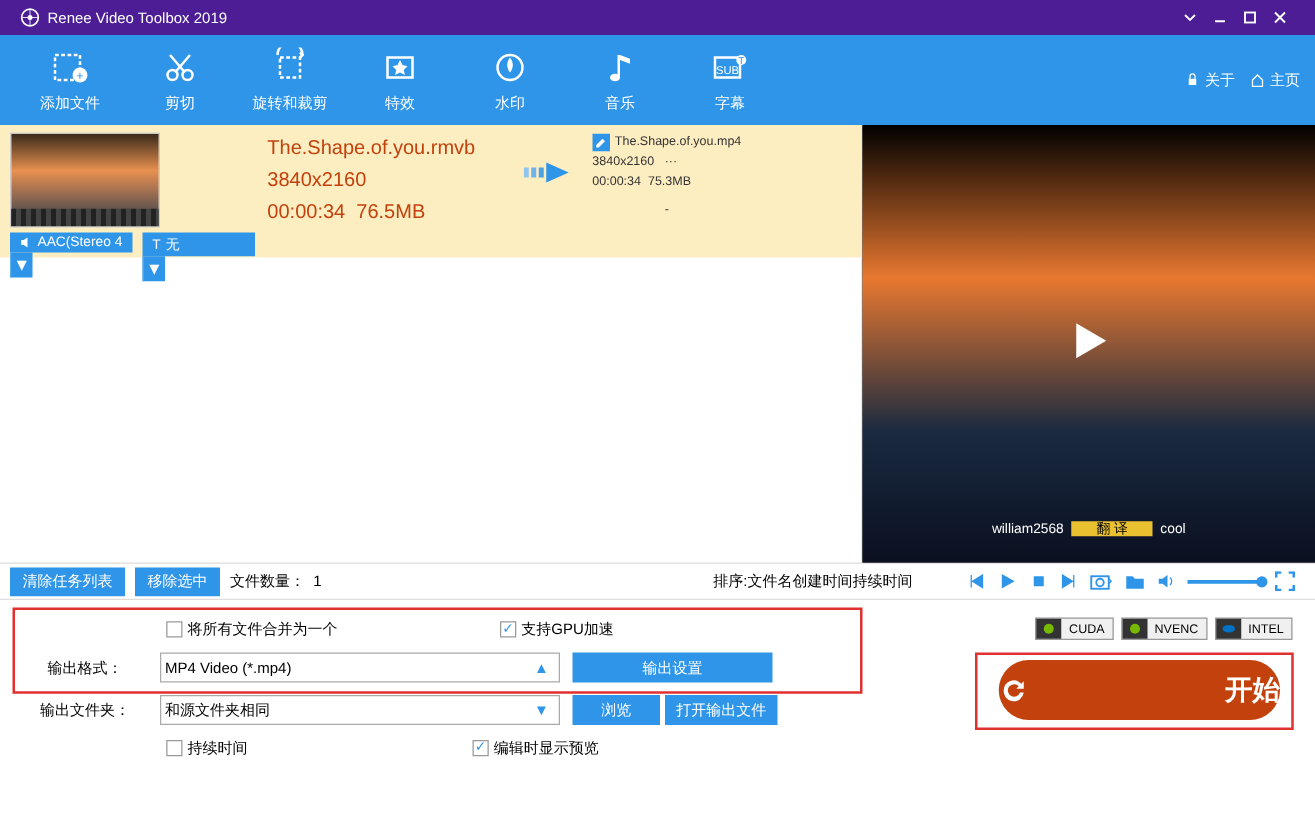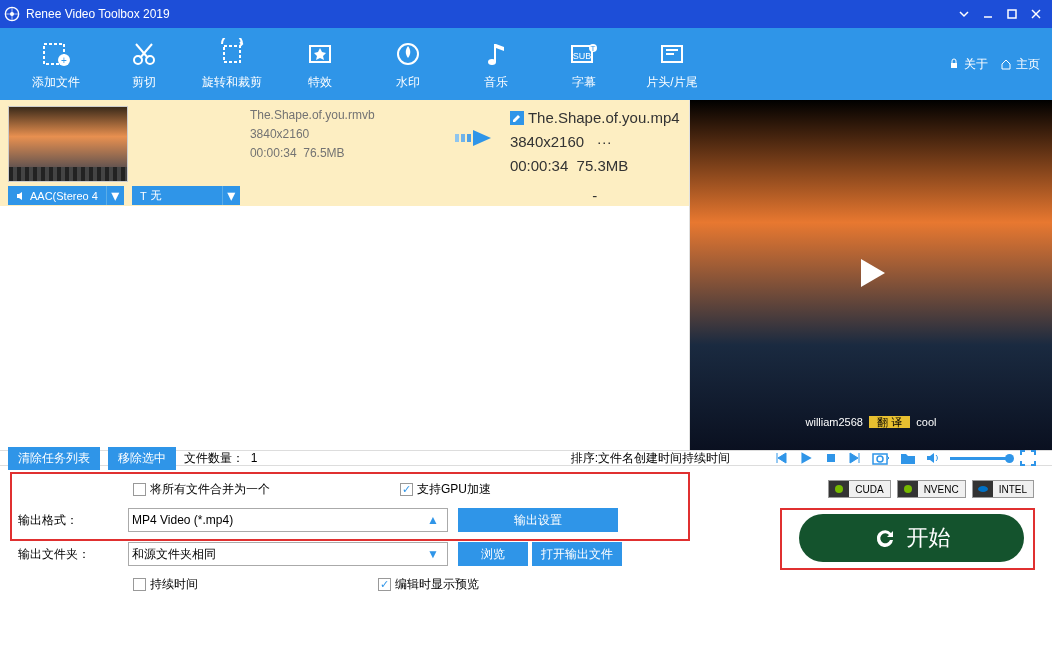--- a/index.html
+++ b/index.html
@@ -1,57 +1,57 @@
 <!DOCTYPE html>
 <html><head>
 <meta charset="utf-8">
 <style>
 * { margin: 0; padding: 0; box-sizing: border-box; font-family: "Microsoft YaHei", Arial, sans-serif; }
 body { background: #fff; width: 1052px; height: 650px; overflow: hidden; }
 
 
-.titlebar { background: #1d4ed8; height: 28px; display: flex; align-items: center; padding: 0 4px; color: #fff; font-size: 12px; }
+.titlebar { background: #4c1d95; height: 28px; display: flex; align-items: center; padding: 0 16px; color: #fff; font-size: 12px; }
 .titlebar .logo { width: 16px; height: 16px; margin-right: 6px; }
 .titlebar .spacer { flex: 1; }
 .titlebar .winbtn { width: 24px; height: 20px; display: flex; align-items: center; justify-content: center; cursor: pointer; }
 
 
 .toolbar { background: #2f95e8; height: 72px; display: flex; align-items: center; padding: 0 12px; }
 .toolbar .tool { display: flex; flex-direction: column; align-items: center; justify-content: center; color: #fff; font-size: 12px; width: 88px; cursor: pointer; }
 .toolbar .tool svg { width: 32px; height: 32px; }
 .toolbar .tool span { margin-top: 4px; }
 .toolbar .right-links { margin-left: auto; display: flex; gap: 12px; align-items: flex-start; color: #fff; font-size: 12px; }
 .toolbar .right-links a { color: #fff; text-decoration: none; display: flex; align-items: center; gap: 4px; cursor: pointer; }
 
 
 .main { display: flex; height: 350px; }
 .filelist { width: 690px; border-right: 1px solid #e0e0e0; overflow-y: auto; }
 .preview { flex: 1; background: #000; position: relative; }
 
 .filerow { display: flex; align-items: flex-start; padding: 6px 8px; background: #fdeec2; height: 106px; }
 .thumb { width: 120px; height: 76px; background: linear-gradient(to bottom, #3a2a1a 0%, #e89050 40%, #2a3a50 100%); border: 1px solid #ccc; position: relative; }
 .thumb .filmstrip { position: absolute; bottom: 0; left: 0; right: 0; height: 14px; background: repeating-linear-gradient(90deg, #222 0 4px, #444 4px 8px); }
-.fileinfo { margin-left: 10px; width: 200px; font-size: 12px; color: #737373; line-height: 1.6; }
+.fileinfo { margin-left: 10px; width: 200px; font-size: 16px; color: #c2410c; line-height: 1.6; }
 .arrow { width: 60px; display: flex; align-items: center; justify-content: center; padding-top: 20px; }
-.outfile { font-size: 15px; color: #333; line-height: 1.6; }
+.outfile { font-size: 10px; color: #333; line-height: 1.6; }
 .outfile .outname { display: flex; align-items: center; gap: 4px; }
 .outfile .editicon { width: 14px; height: 14px; background: #2f95e8; display: inline-flex; align-items: center; justify-content: center; }
 
 .selectrow { display: flex; gap: 8px; margin-top: 4px; }
-.sel { display: flex; }
+.sel { display: flex; flex-direction: column; }
 .sel-body { background: #2f95e8; color: #fff; font-size: 11px; padding: 2px 8px; display: flex; align-items: center; gap: 4px; min-width: 90px; }
 .sel-arrow { background: #2f95e8; color: #fff; width: 18px; display: flex; align-items: center; justify-content: center; border-left: 1px solid #5aade8; }
 
 .preview-play { position: absolute; top: 50%; left: 50%; transform: translate(-50%, -50%); cursor: pointer; }
 .preview-bg { position: absolute; inset: 0; background: linear-gradient(to bottom, #000 0%, #e87830 35%, #1a2a40 70%, #0a1020 100%); }
 .preview-sub { position: absolute; bottom: 20px; left: 0; right: 0; text-align: center; font-size: 11px; color: #fff; }
-.preview-sub .hl { background: #e8c030; color: #000; padding: 0 8px; }
-
-
-.midbar { display: flex; align-items: center; height: 16px; padding: 0 8px; gap: 8px; border-top: 1px solid #ddd; border-bottom: 1px solid #ddd; font-size: 12px; }
+.preview-sub .hl { background: #e8c030; color: #000; padding: 0 20px; }
+
+
+.midbar { display: flex; align-items: center; height: 30px; padding: 0 8px; gap: 8px; border-top: 1px solid #ddd; border-bottom: 1px solid #ddd; font-size: 12px; }
 .btn-blue { background: #2f95e8; color: #fff; padding: 3px 10px; border: none; cursor: pointer; font-size: 12px; }
 .midbar .sortlabels { display: flex; }
 .midbar .spacer { flex: 1; }
 
 
 .playerctrl { display: flex; align-items: center; gap: 10px; padding: 0 8px; }
 .playerctrl svg { cursor: pointer; }
 .volslider { width: 60px; height: 3px; background: #2f95e8; position: relative; }
 .volslider .knob { position: absolute; right: -4px; top: -3px; width: 9px; height: 9px; background: #2f95e8; border-radius: 50%; }
 
@@ -59,31 +59,31 @@
 .settings { padding: 14px 18px; font-size: 12px; position: relative; }
 .settingsrow { display: flex; align-items: center; margin-bottom: 10px; gap: 10px; }
 .chk { display: flex; align-items: center; gap: 4px; }
 .chkbox { width: 13px; height: 13px; border: 1px solid #999; display: inline-flex; align-items: center; justify-content: center; }
 .chkbox.checked::after { content: "✓"; color: #2f95e8; font-size: 11px; line-height: 1; }
 .accel-badges { display: flex; gap: 6px; margin-left: auto; }
 .badge { display: flex; align-items: center; border: 1px solid #999; background: #f0f0f0; font-size: 10px; }
 .badge .bicon { width: 20px; height: 16px; background: #333; display: flex; align-items: center; justify-content: center; }
 .badge .btxt { padding: 0 6px; }
 
-.label { width: 100px; }
+.label { width: 100px; text-align: center; }
 .combo { flex: 0 0 320px; border: 1px solid #aaa; height: 24px; display: flex; align-items: center; padding: 0 3px; background: #fff; position: relative; cursor: pointer; }
 .combo .tri { position: absolute; right: 8px; color: #2f95e8; }
 .rowbtns { display: flex; gap: 4px; }
 .rowbtns .btn-blue { width: 90px; height: 24px; padding: 0; }
 .rowbtns .btn-wide { width: 160px; }
 
 .redbox1 { position: absolute; border: 2px solid #e03030; top: 6px; left: 10px; width: 680px; height: 69px; pointer-events: none; }
 .redbox2 { position: absolute; border: 2px solid #e03030; top: 42px; left: 780px; width: 255px; height: 62px; pointer-events: none; }
 
-.startbtn { position: absolute; right: 28px; top: 48px; width: 225px; height: 48px; background: #14532d; border-radius: 24px; display: flex; align-items: center; justify-content: center; color: #fff; font-size: 22px; gap: 10px; cursor: pointer; }
+.startbtn { position: absolute; right: 28px; top: 48px; width: 225px; height: 48px; background: #c2410c; border-radius: 24px; display: flex; align-items: center; justify-content: space-between; color: #fff; font-size: 22px; gap: 10px; cursor: pointer; font-weight: bold; }
 .startbtn svg { width: 24px; height: 24px; }
 </style>
 </head>
 <body>
 
 <div class="titlebar">
   <svg class="logo" viewBox="0 0 24 24">
       <circle cx="12" cy="12" r="10" fill="none" stroke="#fff" stroke-width="2"></circle>
       <circle cx="12" cy="12" r="3" fill="#fff"></circle>
       <line x1="12" y1="2" x2="12" y2="22" stroke="#fff"></line>
@@ -163,28 +163,20 @@
     <span>音乐</span>
   </div>
   <div class="tool">
     <svg viewBox="0 0 32 32">
         <rect x="4" y="8" width="20" height="16" fill="none" stroke="#fff" stroke-width="2"></rect>
         <text x="14" y="21" text-anchor="middle" fill="#fff" font-size="9">SUB</text>
         <circle cx="25" cy="10" r="4" fill="#fff"></circle>
         <text x="25" y="13" text-anchor="middle" fill="#2f95e8" font-size="8">T</text>
       </svg>
     <span>字幕</span>
-  </div>
-  <div class="tool">
-    <svg viewBox="0 0 32 32">
-        <rect x="6" y="8" width="20" height="16" fill="none" stroke="#fff" stroke-width="2"></rect>
-        <line x1="10" y1="12" x2="22" y2="12" stroke="#fff" stroke-width="2"></line>
-        <line x1="10" y1="16" x2="18" y2="16" stroke="#fff" stroke-width="2"></line>
-      </svg>
-    <span>片头/片尾</span>
   </div>
   <div class="right-links">
     <a>
         <svg width="12" height="12" viewBox="0 0 12 12">
           <rect x="3" y="5" width="6" height="5" fill="#fff"></rect>
           <path d="M4 5v-2a2 2 0 0 1 4 0v2" fill="none" stroke="#fff"></path>
         </svg>
         <span>关于</span>
       </a>
     <a>

